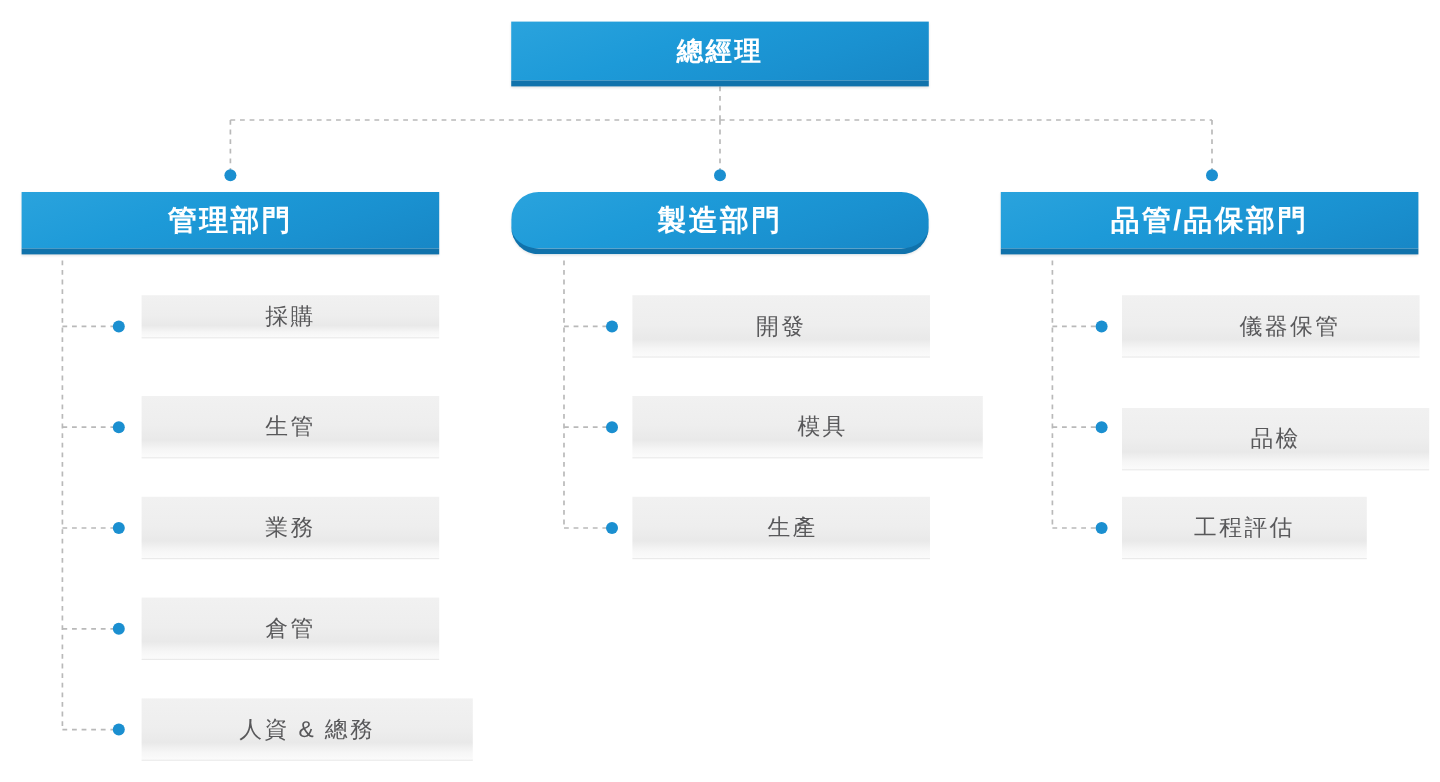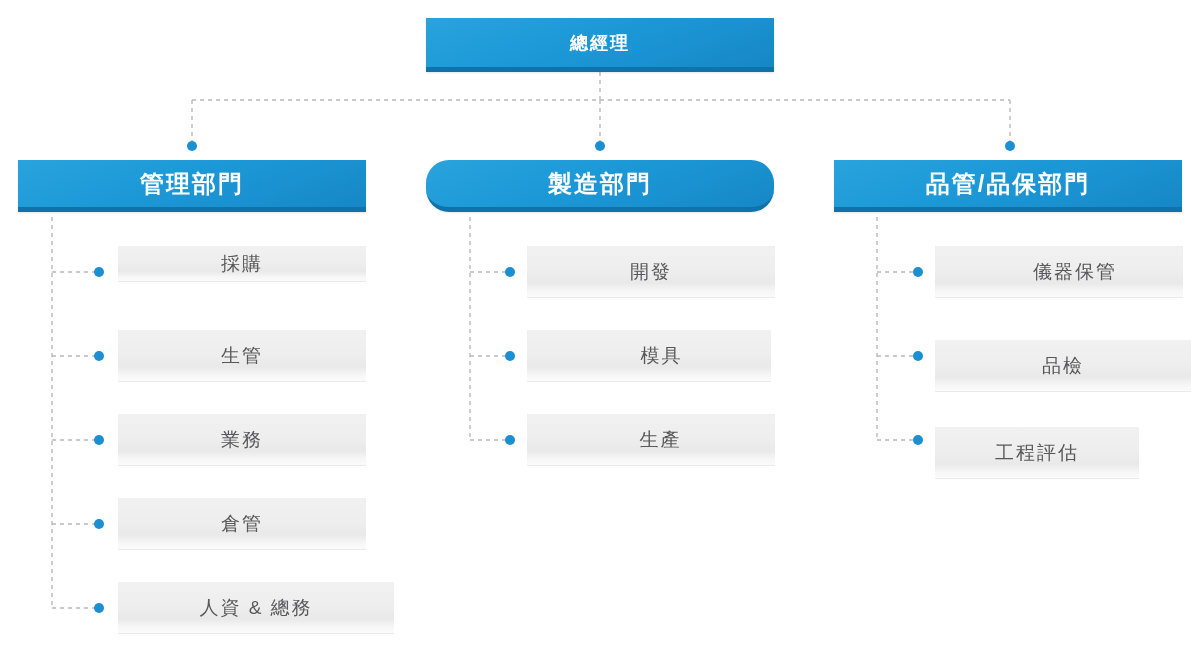--- a/index.html
+++ b/index.html
@@ -45,21 +45,21 @@
 
   
   .node.blue {
     color: #ffffff;
     background: linear-gradient(160deg, #2aa3dd 0%, #1d9ad8 38%, #1a91d0 70%, #1787c6 100%);
     border-bottom: 5px solid #1072ab;
     box-shadow: 0 1px 2px rgba(0,0,0,0.10);
     letter-spacing: 2px;
   }
   .node.root {
-    font-size: 18px;
+    font-size: 22px;
     font-weight: bold;
   }
   .node.dept {
     font-size: 24px;
     font-weight: bold;
   }
 
   
   .node.leaf {
     color: #58585a;
@@ -131,33 +131,33 @@
       </div>
       <div class="node leaf" style="left: 118px; top: 582px; width: 276px; height: 52px;">
         <span>人資 &amp; 總務</span>
       </div>
       <div class="node blue dept" style="left: 426px; top: 160px; width: 348px; height: 52px; border-radius: 23px;">
         <span>製造部門</span>
       </div>
       <div class="node leaf" style="left: 527px; top: 246px; width: 248px; height: 52px;">
         <span>開發</span>
       </div>
-      <div class="node leaf" style="left: 527px; top: 330px; width: 244px; height: 52px; padding-left: 25px;">
+      <div class="node leaf" style="left: 527px; top: 330px; width: 292px; height: 52px; padding-left: 25px;">
         <span>模具</span>
       </div>
       <div class="node leaf" style="left: 527px; top: 414px; width: 248px; height: 52px; padding-left: 19px;">
         <span>生產</span>
       </div>
       <div class="node blue dept" style="left: 834px; top: 160px; width: 348px; height: 52px;">
         <span>品管/品保部門</span>
       </div>
       <div class="node leaf" style="left: 935px; top: 246px; width: 248px; height: 52px; padding-left: 32px;">
         <span>儀器保管</span>
       </div>
       <div class="node leaf" style="left: 935px; top: 340px; width: 256px; height: 52px;">
         <span>品檢</span>
       </div>
-      <div class="node leaf" style="left: 935px; top: 414px; width: 204px; height: 52px; margin-top: 13px;">
+      <div class="node leaf" style="left: 935px; top: 414px; width: 204px; height: 52px;">
         <span>工程評估</span>
       </div>
     </div>
 
 </div>
 
 </body></html>

